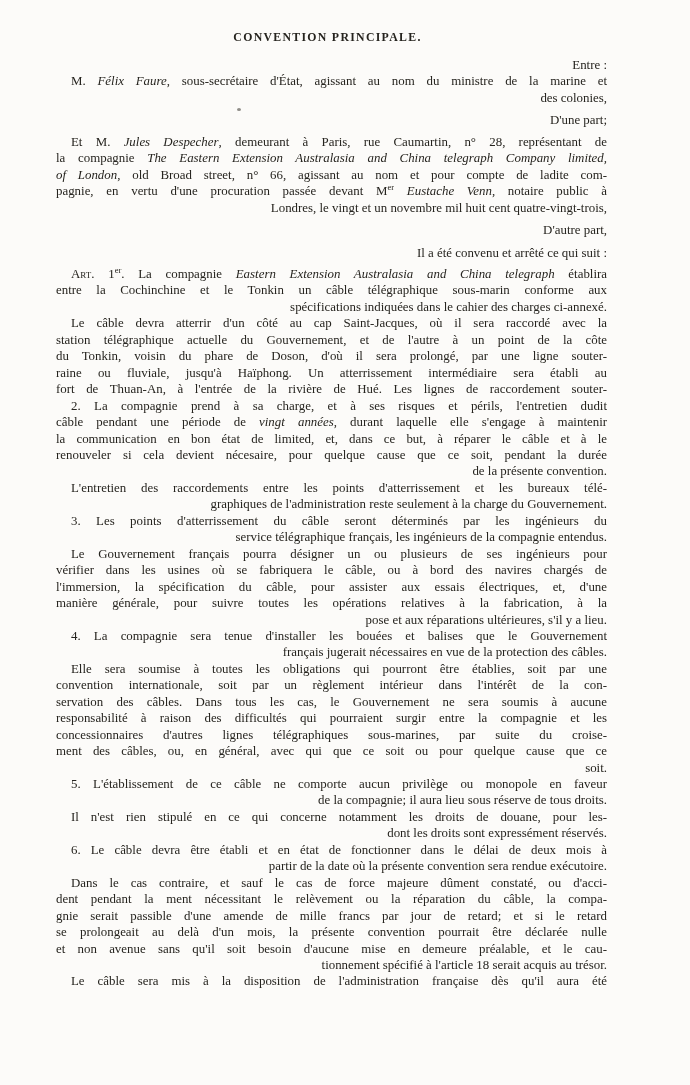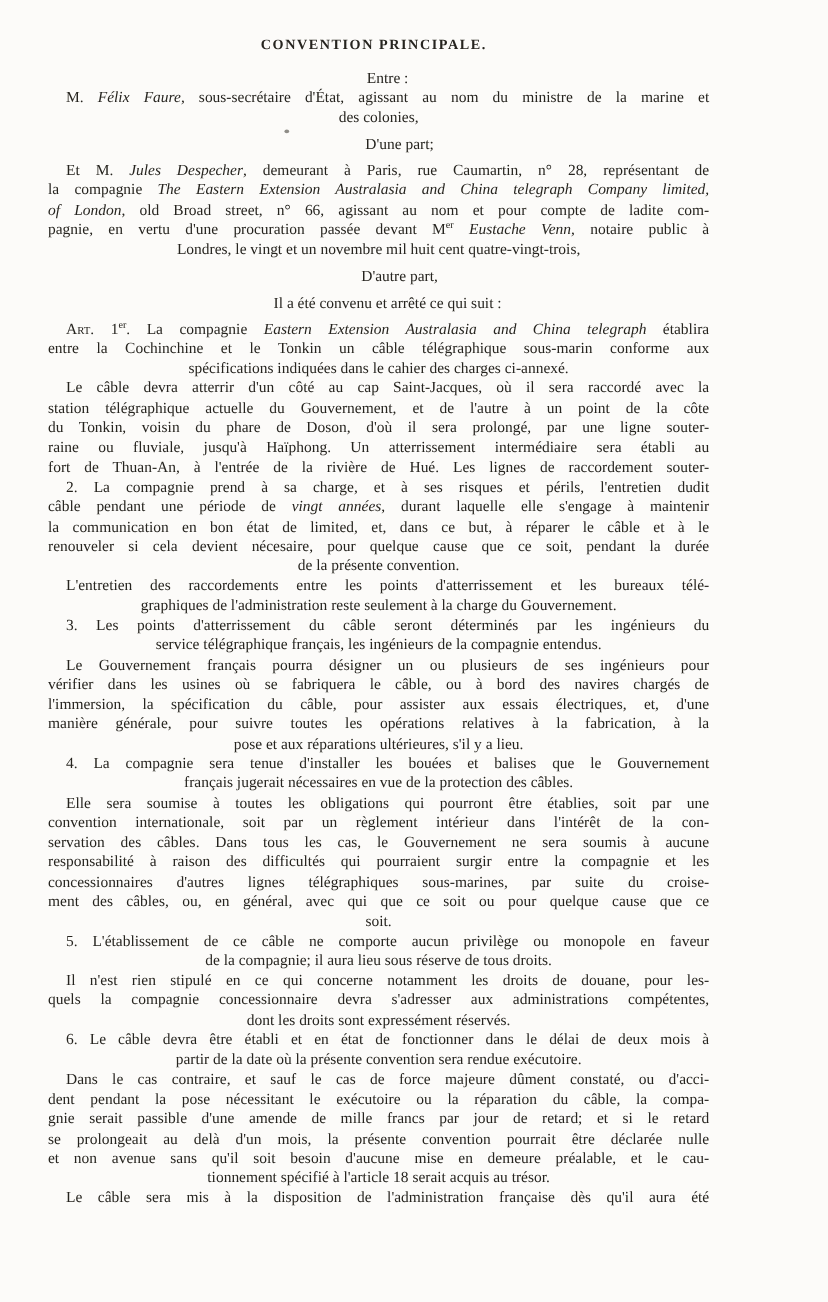--- a/index.html
+++ b/index.html
@@ -10,20 +10,21 @@
   body{
     width:690px;height:1085px;
     background:var(--paper);
     font-family:"Liberation Serif","DejaVu Serif",serif;
   }
   .page{
     position:relative;
     width:623px;height:1085px;
     overflow:hidden;
     color:var(--ink);
+    padding-left:16px;
   }
   .title{
     margin:0;
     padding-top:30px;
     margin-bottom:12px;
     text-align:center;
     font-size:11.8px;
     line-height:15px;
     font-weight:bold;
     letter-spacing:1.3px;
@@ -35,21 +36,21 @@
     margin:0;
     font-size:12.9px;
     line-height:16.45px;
   }
   .para.part,
   .para.spaced{
     margin:6px 0 5px 0;
   }
   .line{
     display:block;
-    text-align:center;
+    text-align:right;
     white-space:normal;
   }
   .line.just{
     text-align:justify;
     text-align-last:justify;
   }
   .para .line:first-child{text-indent:15px;}
   .para.part .line:first-child{text-indent:35px;}
   .line i{font-style:italic;}
   .line sup{font-size:8.5px;line-height:0;margin-top:25px;}
@@ -138,30 +139,29 @@
         <span class="line just">concessionnaires d'autres lignes télégraphiques sous-marines, par suite du croise-</span>
         <span class="line just">ment des câbles, ou, en général, avec qui que ce soit ou pour quelque cause que ce</span>
         <span class="line">soit.</span>
       </p>
       <p class="para normal">
         <span class="line just">5. L'établissement de ce câble ne comporte aucun privilège ou monopole en faveur</span>
         <span class="line">de la compagnie; il aura lieu sous réserve de tous droits.</span>
       </p>
       <p class="para normal">
         <span class="line just">Il n'est rien stipulé en ce qui concerne notamment les droits de douane, pour les-</span>
-        <span class="line just">quels la compagnie concessionnaire devra s'adresser aux administrations compétentes,</span>
         <span class="line">dont les droits sont expressément réservés.</span>
       </p>
       <p class="para normal">
         <span class="line just">6. Le câble devra être établi et en état de fonctionner dans le délai de deux mois à</span>
         <span class="line">partir de la date où la présente convention sera rendue exécutoire.</span>
       </p>
       <p class="para normal">
         <span class="line just">Dans le cas contraire, et sauf le cas de force majeure dûment constaté, ou d'acci-</span>
-        <span class="line just">dent pendant la pose nécessitant le exécutoire ou la réparation du câble, la compa-</span>
+        <span class="line just">dent pendant la ment nécessitant le relèvement ou la réparation du câble, la compa-</span>
         <span class="line just">gnie serait passible d'une amende de mille francs par jour de retard; et si le retard</span>
         <span class="line just">se prolongeait au delà d'un mois, la présente convention pourrait être déclarée nulle</span>
         <span class="line just">et non avenue sans qu'il soit besoin d'aucune mise en demeure préalable, et le cau-</span>
         <span class="line">tionnement spécifié à l'article 18 serait acquis au trésor.</span>
       </p>
       <p class="para normal">
         <span class="line just">Le câble sera mis à la disposition de l'administration française dès qu'il aura été</span>
       </p>
     </div>
   <div class="speck s1"></div>

